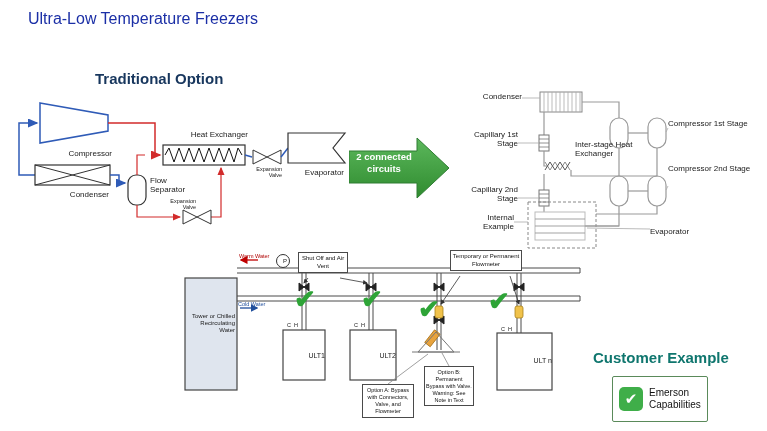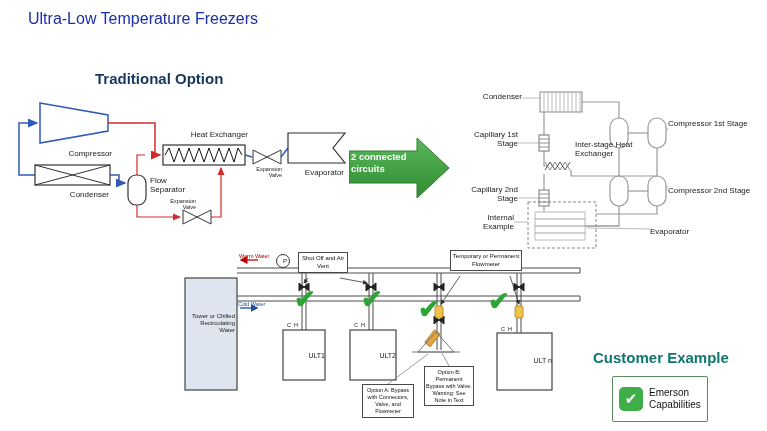--- a/index.html
+++ b/index.html
@@ -11,21 +11,21 @@
   .c{text-align:right}
   .r{text-align:right}
   .t55{font-size:5.5px}
   .t6{font-size:6px}
   .t7{font-size:7px}
   .hdg{position:absolute;font-size:15px;font-weight:bold;color:#17365D}
   .title{position:absolute;left:28px;top:8px;font-size:16px;color:#1B2FA6;line-height:1.35}
   .note-box{position:absolute;background:#fff;border:1px solid #4a4a4a;font-size:6px;line-height:1.25;text-align:center;padding:2px 1px;color:#111}
   .opt-box{position:absolute;background:#fff;border:1px solid #4a4a4a;font-size:5.5px;line-height:1.25;text-align:center;padding:2px 1px;color:#111}
   .check{position:absolute;color:#2EA437;font-weight:bold;font-size:26px;line-height:1}
-  .arrow-text{position:absolute;left:351px;top:151px;width:66px;text-align:left;color:#fff;font-weight:bold;font-size:9.5px;line-height:1.25}
+  .arrow-text{position:absolute;left:351px;top:151px;width:66px;text-align:center;color:#fff;font-weight:bold;font-size:9.5px;line-height:1.25}
   .cust-hdg{position:absolute;left:593px;top:349px;font-size:15px;font-weight:bold;color:#0f766e}
   .legend-box{position:absolute;left:612px;top:376px;width:96px;height:46px;background:#fff;border:1px solid #5a8a5a;border-radius:2px;display:flex;align-items:center;gap:6px;padding:4px 6px}
   .legend-icon{width:24px;height:24px;background:#3FAE49;border-radius:5px;color:#fff;font-size:15px;display:flex;align-items:center;justify-content:center;flex:0 0 auto}
   .legend-text{font-size:10px;line-height:1.2;color:#111}
   .pre{white-space:pre}
 </style>
 </head>
 <body>
 
 <div class="canvas">
@@ -145,21 +145,21 @@
     <line x1="59" y1="136" x2="73" y2="136" stroke="#aaa" stroke-width="0.8"></line>
     <line x1="195" y1="143" x2="132" y2="142" stroke="#aaa" stroke-width="0.8"></line>
     <line x1="213" y1="42" x2="211" y2="46" stroke="#aaa" stroke-width="0.8"></line>
     <line x1="213" y1="100" x2="211" y2="104" stroke="#aaa" stroke-width="0.8"></line>
   </svg>
 
   <span class="lbl r" style="left:476px;top:92px;width:46px">Condenser</span>
   <span class="lbl" style="left:668px;top:119px;width:96px">Compressor 1st Stage</span>
   <span class="lbl r" style="left:464px;top:130px;width:54px">Capillary 1st Stage</span>
   <span class="lbl" style="left:575px;top:140px;width:72px">Inter-stage Heat Exchanger</span>
-  <span class="lbl" style="left:668px;top:186px;width:96px">Compressor 2nd Stage</span>
+  <span class="lbl" style="left:668px;top:164px;width:96px">Compressor 2nd Stage</span>
   <span class="lbl r" style="left:464px;top:185px;width:54px">Capillary 2nd Stage</span>
   <span class="lbl r" style="left:464px;top:213px;width:50px">Internal Example</span>
   <span class="lbl" style="left:650px;top:227px;width:60px">Evaporator</span>
 
   <svg class="abs" style="left:180px;top:250px" width="405" height="178">
     <defs>
       <marker id="mr2" markerWidth="6" markerHeight="6" refX="5" refY="3" orient="auto">
           <path d="M0,0L6,3L0,6z" fill="#C00000"></path>
         </marker>
       <marker id="mb2" markerWidth="6" markerHeight="6" refX="5" refY="3" orient="auto">

